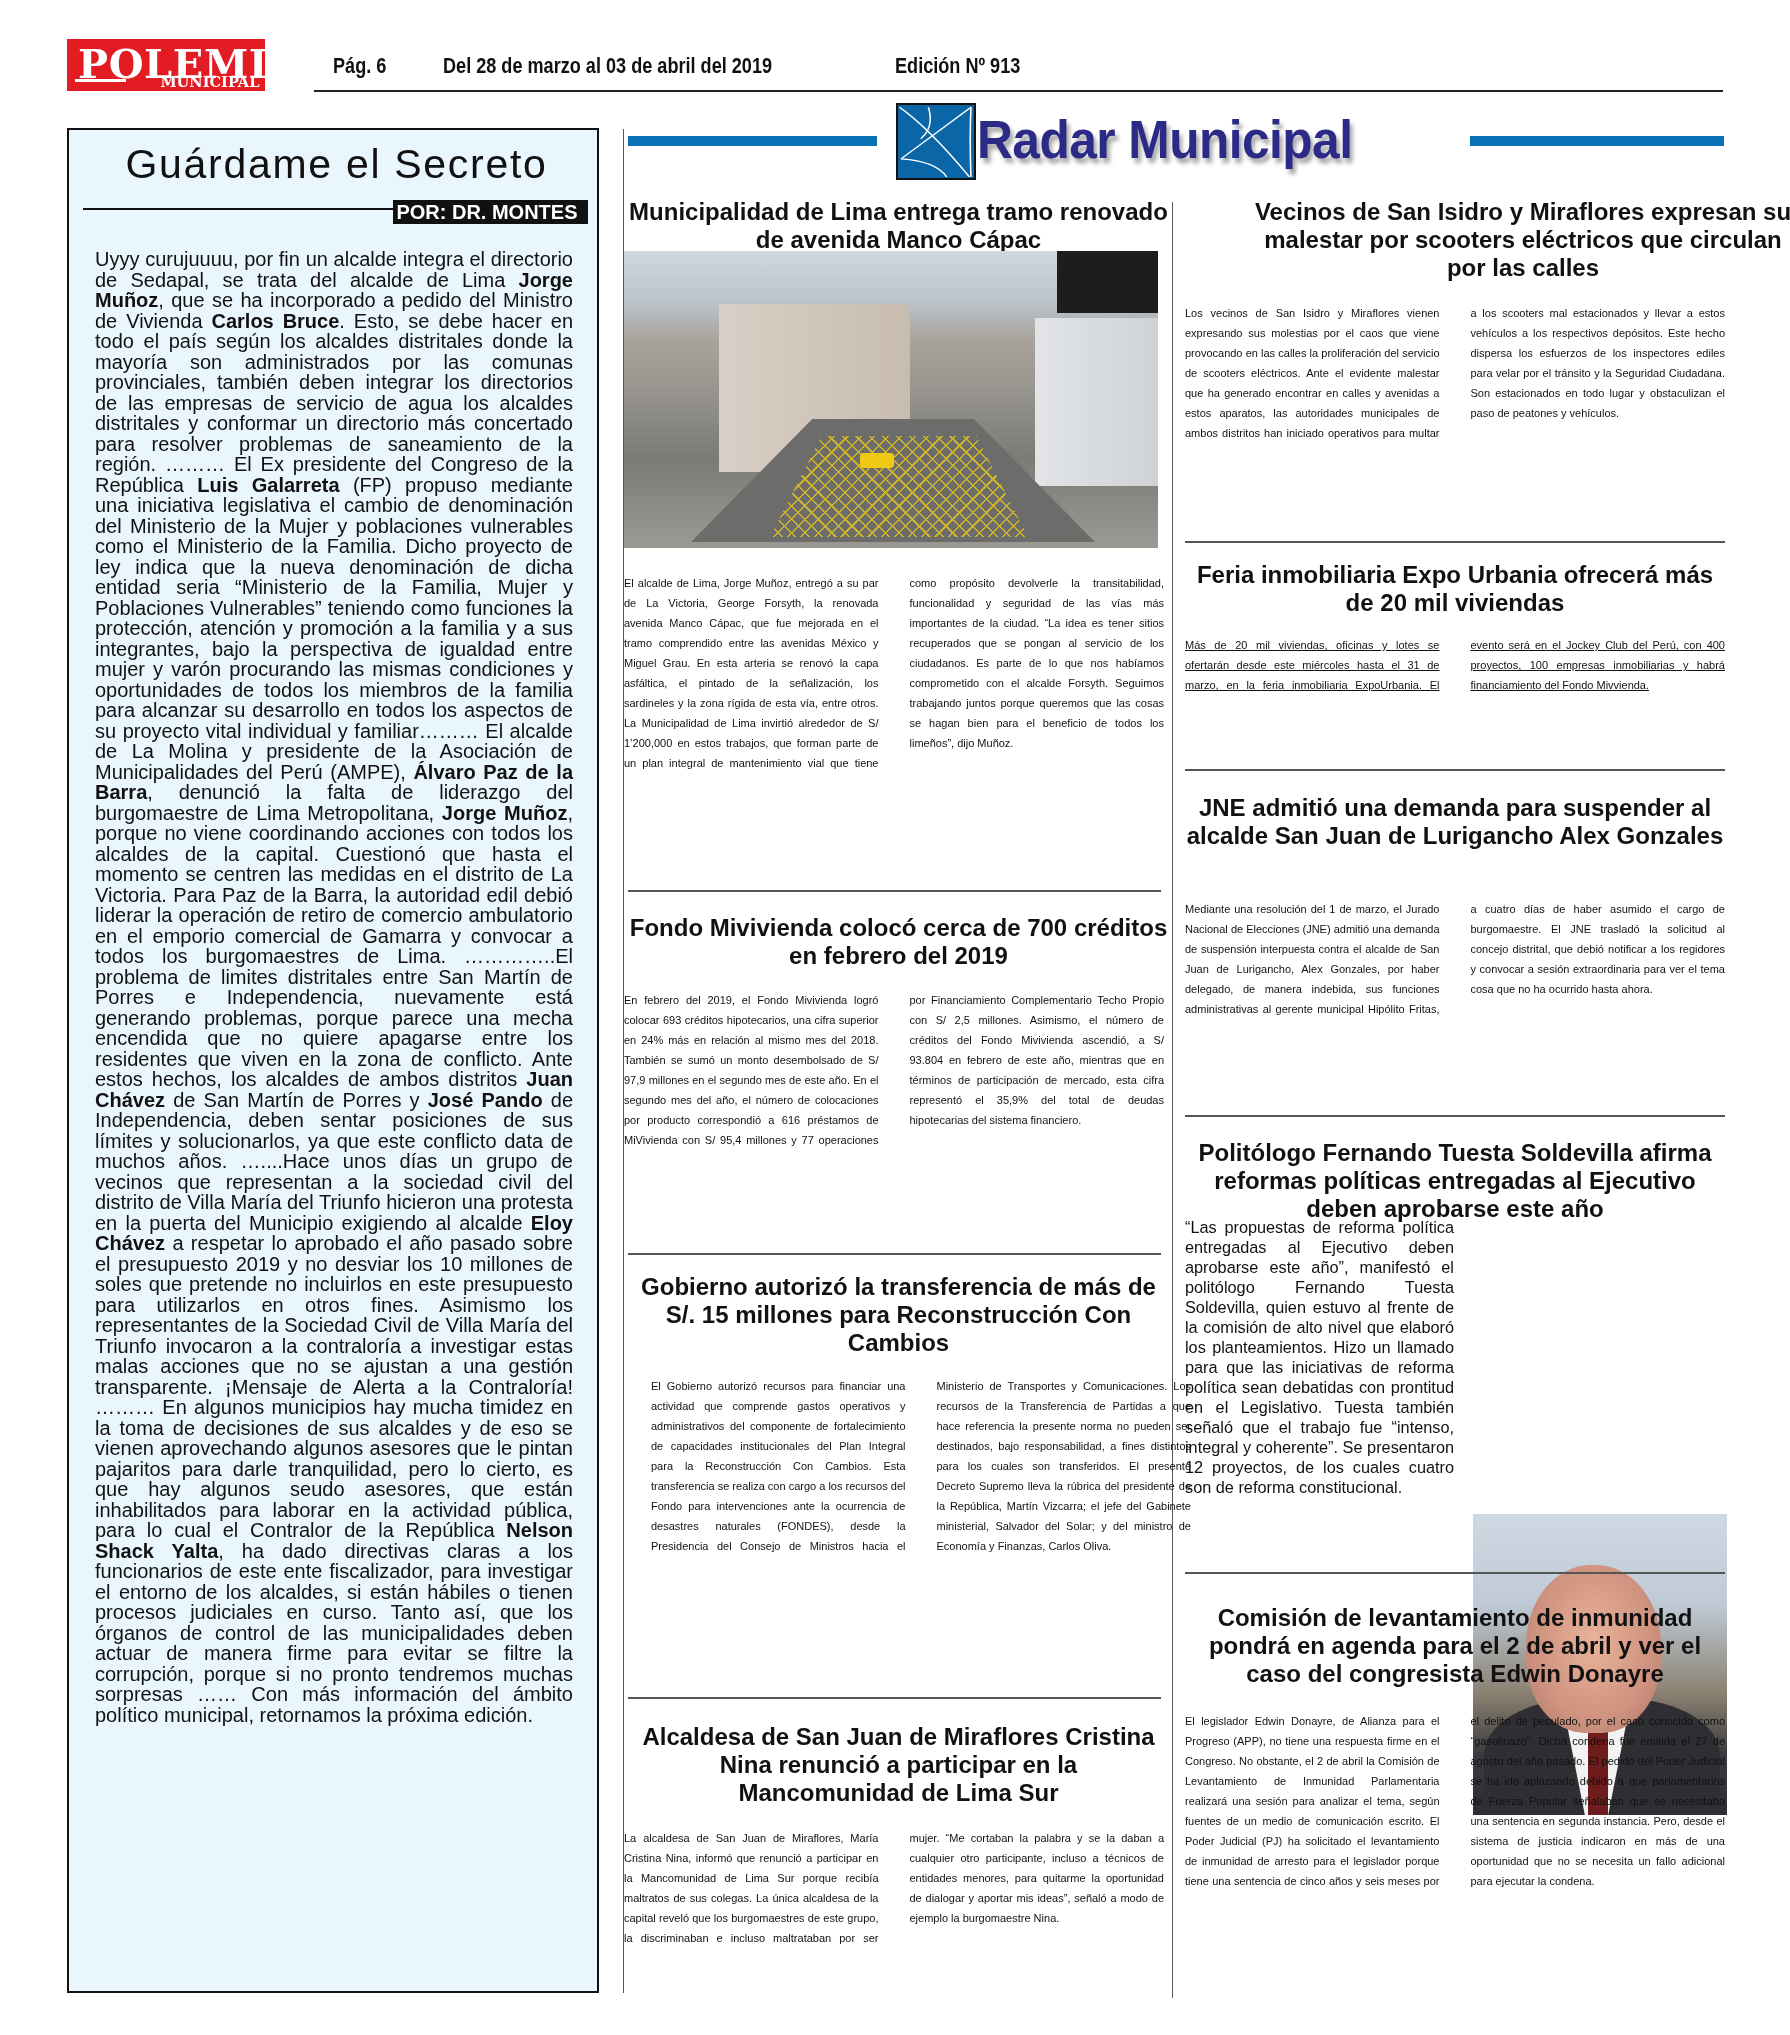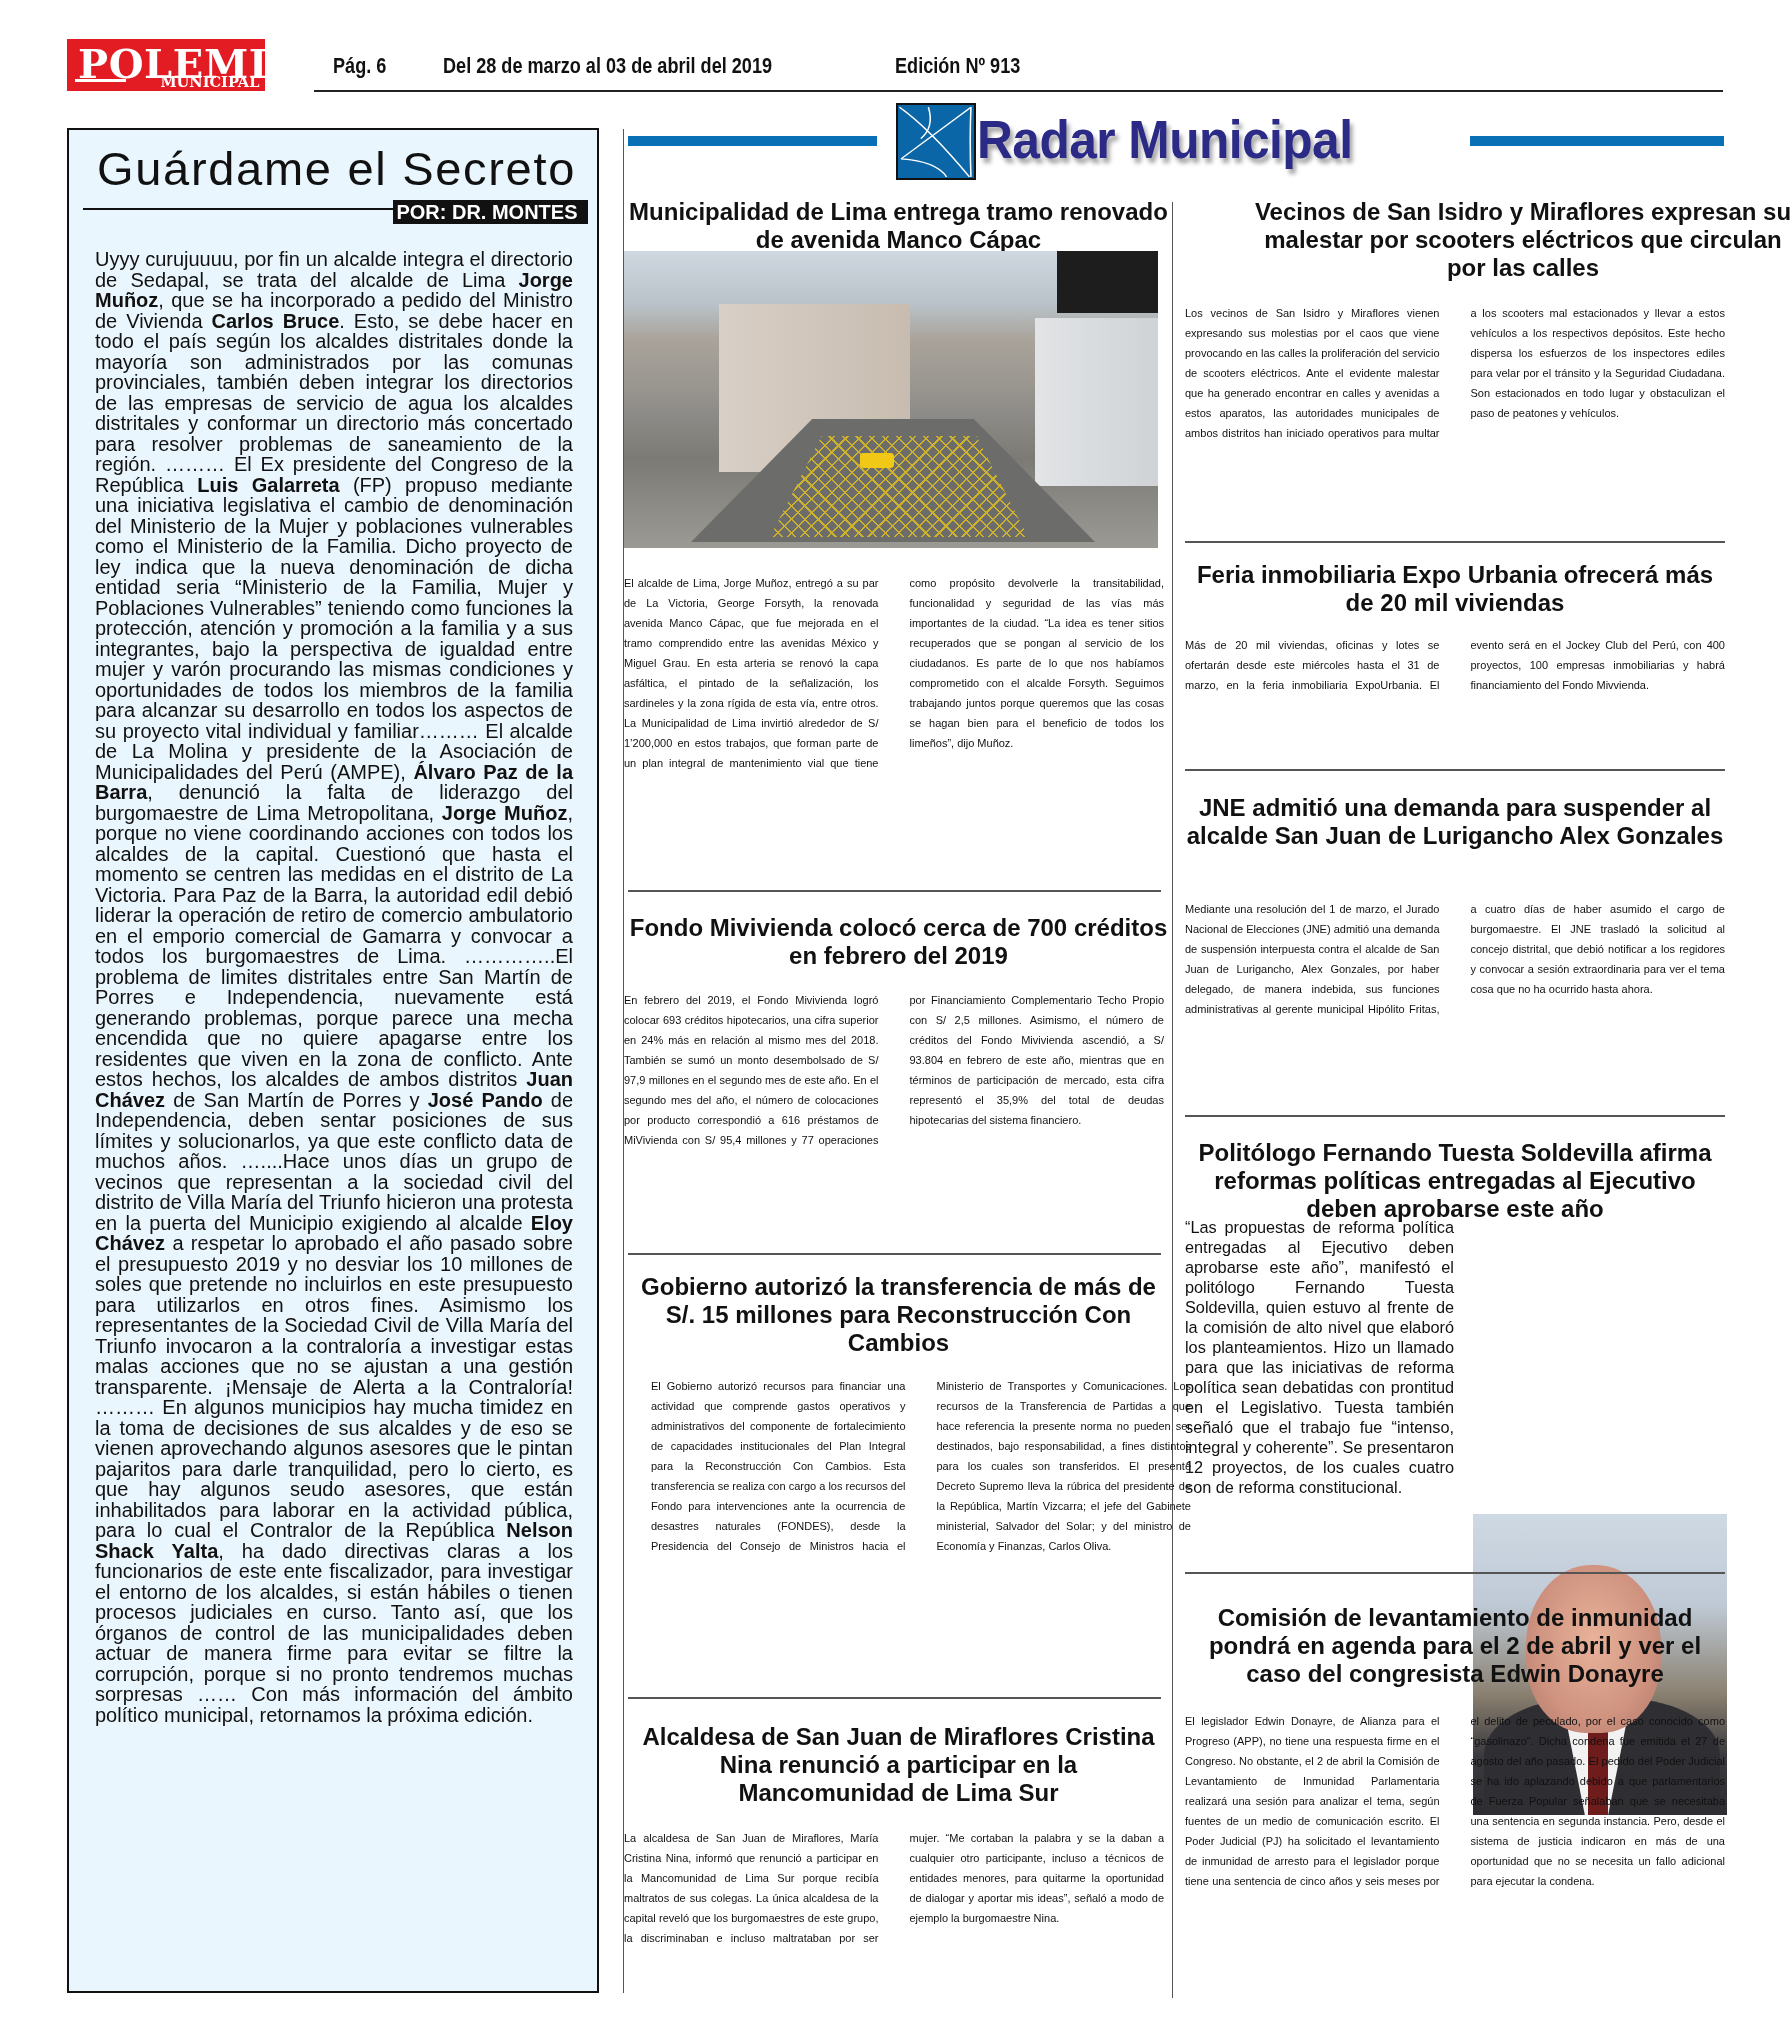--- a/index.html
+++ b/index.html
@@ -20,21 +20,21 @@
   .band { top:136px; height:10px; background:#0a70b6; }
   .radar-icon { left:896px; top:103px; width:20px; height:77px; background:#0b66a8;
                 border:2.2px solid #111; box-sizing:border-box; }
   .radar-icon svg { width:100%; height:100%; display:block; }
   .radar-title { left:977px; top:108px; font-size:54px; font-weight:bold; color:#2b2a86;
                  text-shadow:3.4px 4.5px 4.5px rgba(0,0,0,0.35); transform:scaleX(0.92); transform-origin:left top; letter-spacing:-0.6px; }
 
   
   .col-box { left:67px; top:128px; width:532px; height:1865px; background:#eaf6fd;
              border:2.8px solid #111; box-sizing:border-box; }
-  .col-title { left:84px; top:141px; width:505px; text-align:center; font-size:47px; letter-spacing:1.7px; }
+  .col-title { left:84px; top:141px; width:505px; text-align:center; font-size:41px; letter-spacing:1.7px; }
   .col-line { left:83px; top:208px; width:314px; height:2.2px; background:#111; }
   .col-by { left:393px; top:200px; background:#111; color:#fff; font-weight:bold; font-size:20px; padding:1.1px 10px 0 3.4px; }
   .col-body { left:83px; top:237px; width:502px; font-size:20px; line-height:20.5px; text-align:justify; }
   .col-body p { margin:12px; }
   .col-body b { font-weight:bold; }
 
   
   .vrule { width:1.1px; background:#555; }
 
   
@@ -131,21 +131,21 @@
     <p>La alcaldesa de San Juan de Miraflores, María Cristina Nina, informó que renunció a participar en la Mancomunidad de Lima Sur porque recibía maltratos de sus colegas. La única alcaldesa de la capital reveló que los burgomaestres de este grupo, la discriminaban e incluso  maltrataban  por ser mujer. “Me cortaban la palabra y se la daban a cualquier otro participante, incluso a técnicos de entidades menores, para quitarme la oportunidad de dialogar y aportar mis ideas”, señaló a modo de ejemplo la burgomaestre Nina.</p>
   </div>
 
 <div class="abs head" style="left:1251px;top:198px;width:544px;">Vecinos de San Isidro y Miraflores expresan su malestar por scooters eléctricos que circulan por las calles</div>
 <div class="abs body2" style="left:1185px;top:303px;width:540px;">
     <p>Los vecinos de San Isidro y Miraflores vienen expresando sus molestias por el caos que viene provocando en las calles la proliferación del servicio de scooters eléctricos. Ante el evidente malestar que ha generado encontrar en calles y avenidas a estos aparatos, las autoridades municipales de ambos distritos han iniciado operativos para multar a los scooters mal estacionados y llevar a estos vehículos a los respectivos depósitos. Este hecho dispersa los esfuerzos de los inspectores ediles para velar por el tránsito y la Seguridad Ciudadana. Son estacionados en todo lugar y obstaculizan el paso de peatones y vehículos.</p>
   </div>
 <div class="abs hrule" style="left:1185px;top:541px;width:540px;"></div>
 
 <div class="abs head" style="left:1183px;top:561px;width:544px;">Feria inmobiliaria Expo Urbania ofrecerá más de 20 mil viviendas</div>
-<div class="abs body2" style="left:1185px;top:635px;width:540px;">
+<div class="abs body2" style="left:1185px;top:635px;width:540px;text-decoration:underline;">
     <p>Más de 20 mil viviendas, oficinas y lotes se ofertarán desde este miércoles hasta el 31 de marzo, en la feria inmobiliaria ExpoUrbania. El evento será en el Jockey Club del Perú, con 400 proyectos, 100 empresas inmobiliarias y habrá financiamiento del Fondo Mivvienda.</p>
   </div>
 <div class="abs hrule" style="left:1185px;top:769px;width:540px;"></div>
 
 <div class="abs head" style="left:1183px;top:794px;width:544px;">JNE admitió una demanda para suspender al alcalde San Juan de Lurigancho Alex Gonzales</div>
 <div class="abs body2" style="left:1185px;top:899px;width:540px;">
     <p>Mediante una resolución del 1 de marzo, el Jurado Nacional de Elecciones (JNE) admitió una demanda de suspensión interpuesta contra el alcalde de San Juan de Lurigancho, Alex Gonzales, por haber delegado, de manera indebida, sus funciones administrativas al gerente municipal Hipólito Fritas, a cuatro días de haber asumido el cargo de burgomaestre. El JNE trasladó la solicitud al concejo distrital, que debió notificar a los regidores y convocar a sesión extraordinaria para ver el tema cosa que no ha ocurrido hasta ahora.</p>
   </div>
 <div class="abs hrule" style="left:1185px;top:1115px;width:540px;"></div>
 

